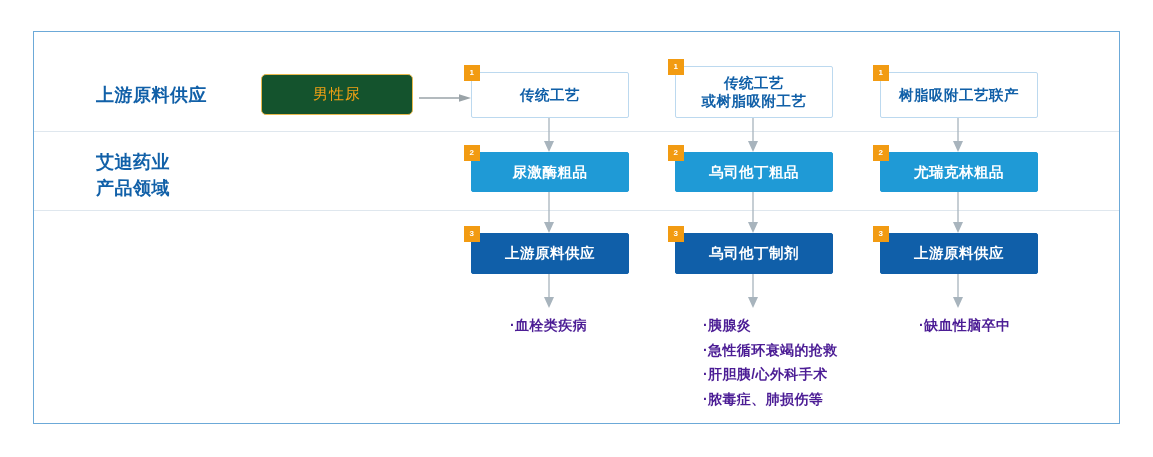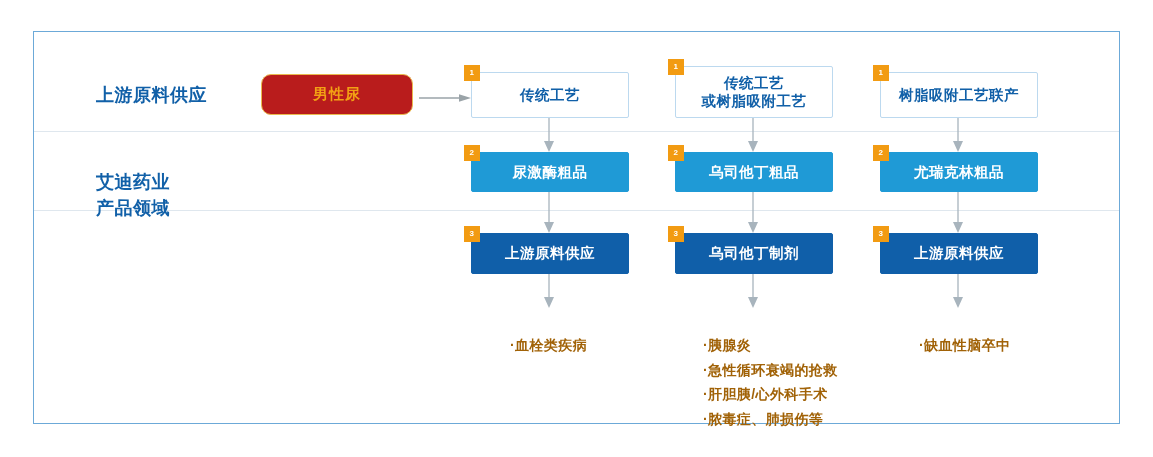--- a/index.html
+++ b/index.html
@@ -40,41 +40,41 @@
   .stage-label {
     position: absolute;
     color: #1160a8;
     font-size: 18px;
     font-weight: bold;
     letter-spacing: 0.5px;
     line-height: 1.45;
     white-space: pre-line;
   }
   .stage-label.s1 { left: 62px; top: 50px; }
-  .stage-label.s2 { left: 62px; top: 117px; margin-top: 20px; }
+  .stage-label.s2 { left: 62px; top: 117px; }
   .stage-label.s3 { left: 62px; top: 272px; }
 
   
   .source-box {
     position: absolute;
     left: 227px;
     top: 42px;
     width: 152px;
     height: 41px;
     border: 1.5px solid #e9b94e;
-    border-radius: 10px;
+    border-radius: 5px;
     box-sizing: border-box;
     display: flex;
     align-items: center;
     justify-content: center;
     color: #f2a114;
     font-size: 15px;
-    font-weight: bold;
+    font-weight: normal;
     letter-spacing: 1px;
-    background: #b91c1c;
+    background: #14532d;
   }
 
   
   .h-arrow {
     position: absolute;
     left: 385px;
     top: 61px;
     width: 52px;
     height: 10px;
   }
@@ -157,27 +157,26 @@
   }
   .v-arrow.a1 { top: 86px; height: 34px; }
   .col.c2 .v-arrow.a1 { top: 86px; height: 34px; }
   .v-arrow.a2 { top: 160px; height: 41px; }
   .v-arrow.a3 { top: 242px; height: 34px; }
 
   
   .bullet-list {
     position: absolute;
     top: 281px;
-    color: #a16207;
+    color: #4c1d95;
     font-size: 14px;
     font-weight: bold;
     line-height: 1.75;
     letter-spacing: 0.4px;
     white-space: nowrap;
-    margin-top: 20px;
   }
   .col.c1 .bullet-list { left: 39px; }
   .col.c2 .bullet-list { left: 28px; }
   .col.c3 .bullet-list { left: 39px; }
   .bullet-list .bullet-item { display: block; }
 </style>
 </head>
 <body>
 
 <div class="diagram-frame">

